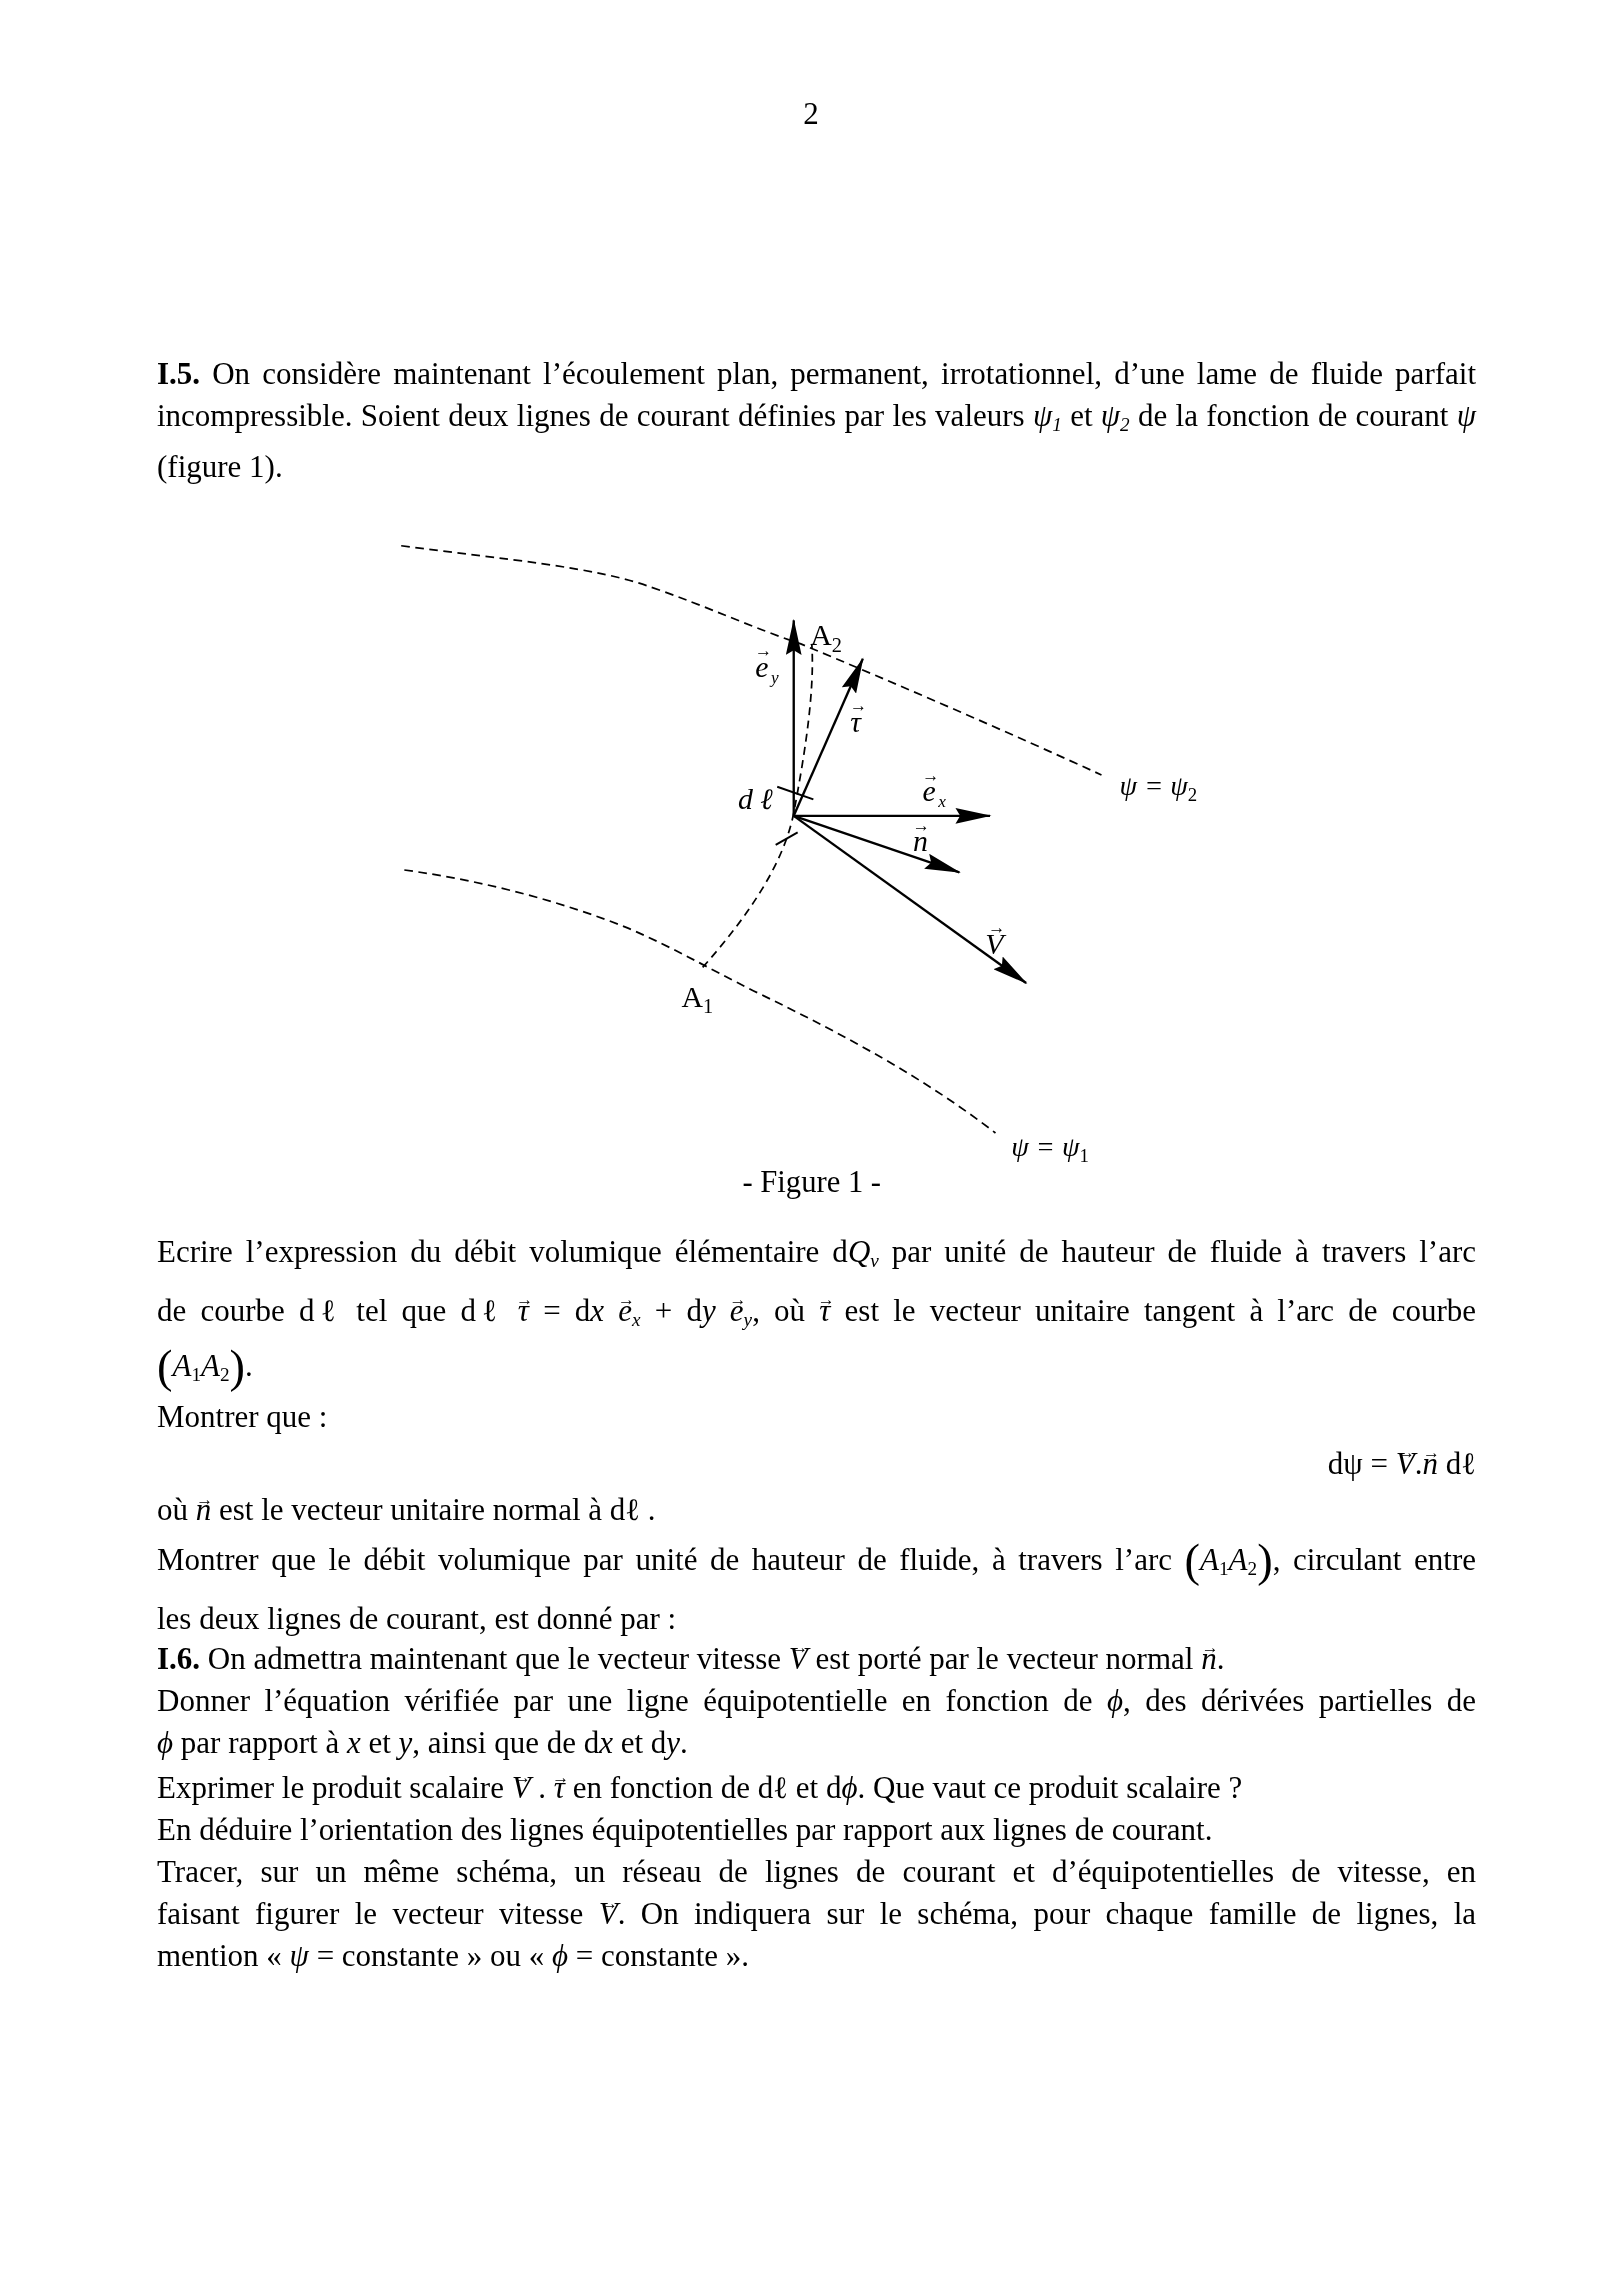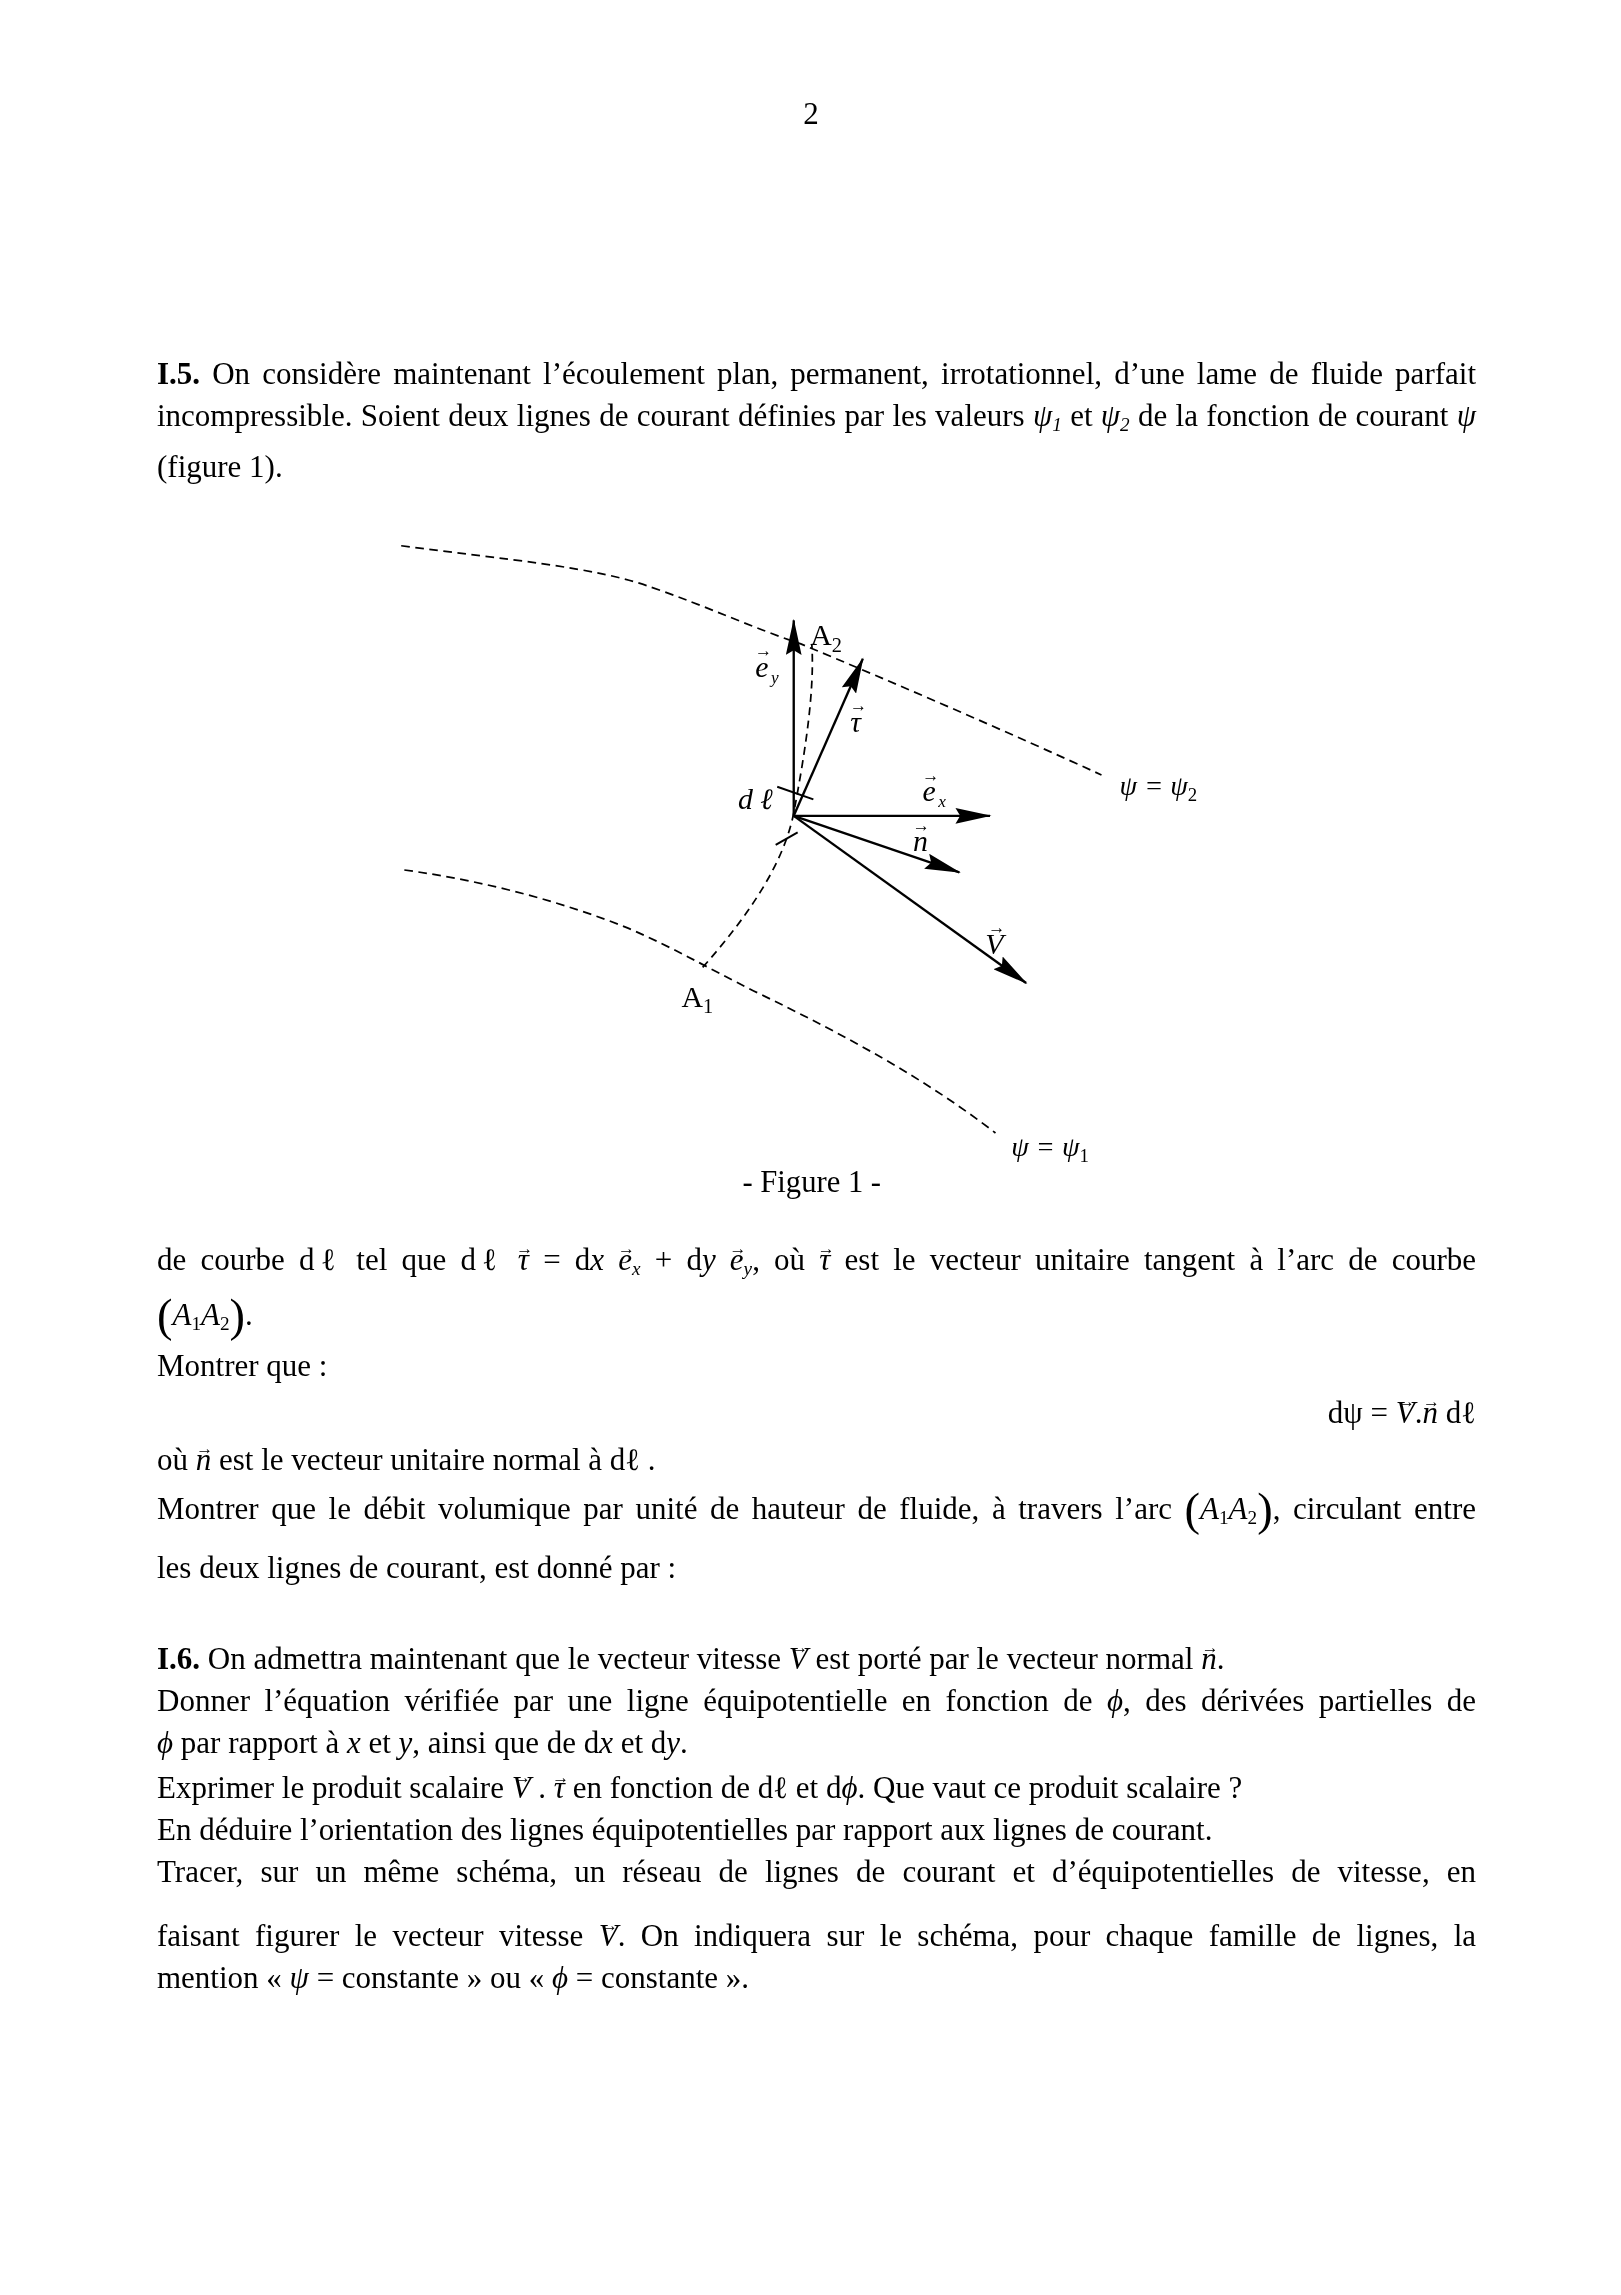--- a/index.html
+++ b/index.html
@@ -84,20 +84,23 @@
     <text x="1255" y="1215" font-size="38" font-style="italic">V</text>
     <text x="1258" y="1188" font-size="22">→</text>
   </g>
   <text x="940" y="1030" font-size="38" font-style="italic">d ℓ</text>
   <text x="1426" y="1012" font-size="36" font-style="italic"><tspan>ψ =  ψ</tspan><tspan font-size="24" dy="8" font-style="normal">2</tspan></text>
   <text x="1288" y="1472" font-size="36" font-style="italic"><tspan>ψ =  ψ</tspan><tspan font-size="24" dy="8" font-style="normal">1</tspan></text>
   <text x="1034" y="1518" font-size="39" text-anchor="middle">- Figure 1 -</text>
 </svg>
 
 <div class="abs para" style="top:1231px;">
+  <p class="just">
+    <span>Ecrire l’expression du débit volumique élémentaire d</span><i>Q</i><sub><i>v</i></sub><span> par unité de hauteur de fluide à travers l’arc</span>
+  </p>
   <p class="just" style="margin-top:7.9px;">
     <span>de courbe dℓ tel que dℓ</span>
     <span class="vec">τ</span><span> = d</span><i>x</i>
     <span class="vec">e</span><sub><i>x</i></sub><span> + d</span><i>y</i>
     <span class="vec">e</span><sub><i>y</i></sub><span>, où</span>
     <span class="vec">τ</span><span> est le vecteur unitaire tangent à l’arc de courbe</span>
   </p>
   <p style="margin-top:4.7px;">
     <span class="paren">(</span><i>A</i><sub>1</sub><i>A</i><sub>2</sub><span class="paren">)</span><span>.</span>
   </p>
@@ -135,21 +138,21 @@
     <i>x</i>
     <span>et</span>
     <i>y</i><span>, ainsi que de d</span><i>x</i><span> et d</span><i>y</i><span>.</span>
   </p>
   <p style="margin-top:3.1px;">
     <span>Exprimer le produit scalaire</span>
     <span class="vec">V</span><span> . </span><span class="vec">τ</span><span> en fonction de  dℓ  et d</span><i>ϕ</i><span>. Que vaut ce produit scalaire ?</span>
   </p>
   <p>En déduire l’orientation des lignes équipotentielles par rapport aux lignes de courant.</p>
   <p class="just">Tracer, sur un même schéma, un réseau de lignes de courant et d’équipotentielles de vitesse, en</p>
-  <p class="just" style="margin-top:22px;">
+  <p class="just" style="margin-top:0;">
     <span>faisant figurer le vecteur vitesse</span>
     <span class="vec">V</span><span>. On indiquera sur le schéma, pour chaque famille de lignes, la</span>
   </p>
   <p>
     <span>mention «</span>
     <i>ψ</i><span> = constante » ou «</span>
     <i>ϕ</i><span> = constante ».</span>
   </p>
 </div>
 

